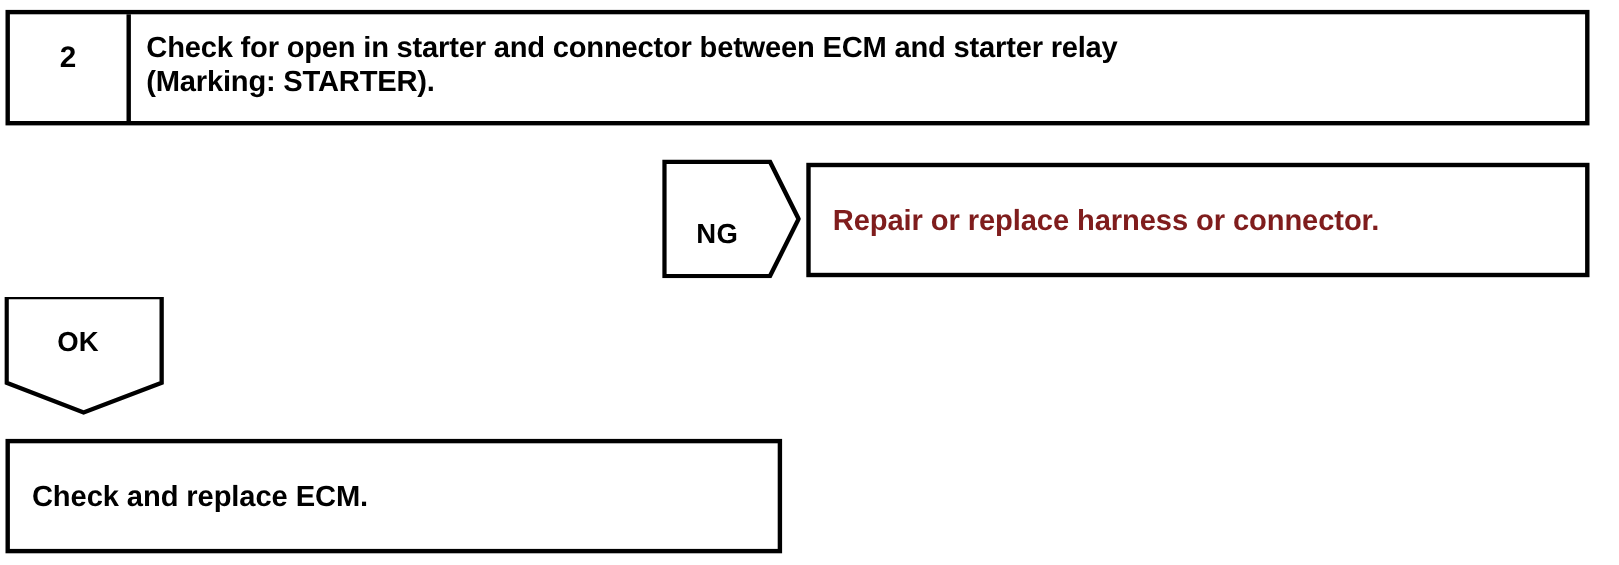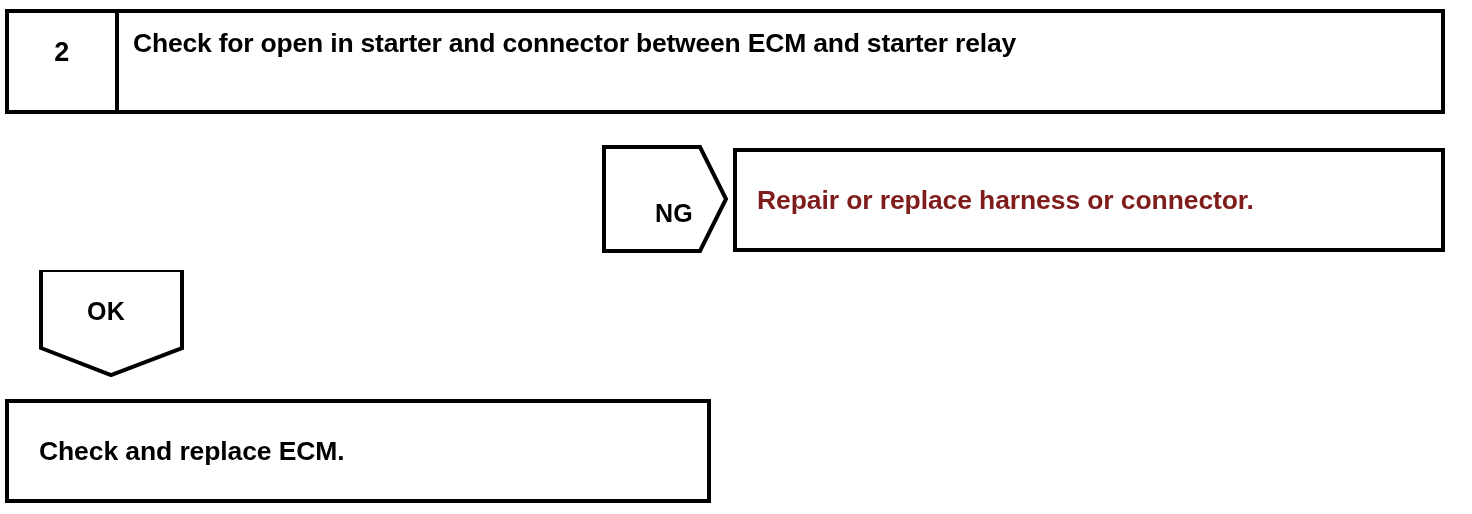--- a/index.html
+++ b/index.html
@@ -92,21 +92,20 @@
     top: 0;
     width: 100px;
     height: 136px;
     display: flex;
     align-items: center;
     justify-content: center;
     font-size: 25px;
     font-weight: bold;
     color: #000000;
     letter-spacing: 0.2px;
-    margin-left: 22px;
   }
 
   
   #repair-box {
     left: 733px;
     top: 148px;
     width: 712px;
     height: 104px;
     display: flex;
     align-items: center;
@@ -120,21 +119,20 @@
     white-space: nowrap;
   }
 
   
   #ok-pentagon {
     position: absolute;
     left: 4px;
     top: 270px;
     width: 145px;
     height: 108px;
-    margin-left: 35px;
   }
   #ok-pentagon svg {
     position: absolute;
     left: 0;
     top: 0;
     display: block;
   }
   #ok-label {
     position: absolute;
     left: 0;
@@ -155,39 +153,40 @@
   
   #ecm-box {
     left: 5px;
     top: 399px;
     width: 706px;
     height: 104px;
     display: flex;
     align-items: center;
   }
   #ecm-text {
-    padding-left: 30px;
+    padding-left: 20px;
     font-size: 26.5px;
     font-weight: bold;
     color: #000000;
     letter-spacing: -0.1px;
     white-space: nowrap;
   }
 </style>
 </head>
 <body>
 
 <div id="canvas">
 
   <div id="step-row" class="box">
     <div id="step-number-cell">
       <span id="step-number-text">2</span>
     </div>
     <div id="step-text-cell">
       <div class="step-line">Check for open in starter and connector between ECM and starter relay</div>
+      <div class="step-line">(Marking: STARTER).</div>
     </div>
   </div>
 
   <div id="ng-pentagon">
     <svg width="126" height="108" viewBox="0 0 126 108">
       <polygon points="2,2 98,2 124,54 98,106 2,106" fill="#ffffff" stroke="#000000" stroke-width="4" stroke-linejoin="miter"></polygon>
     </svg>
     <span id="ng-label">NG</span>
   </div>
 

